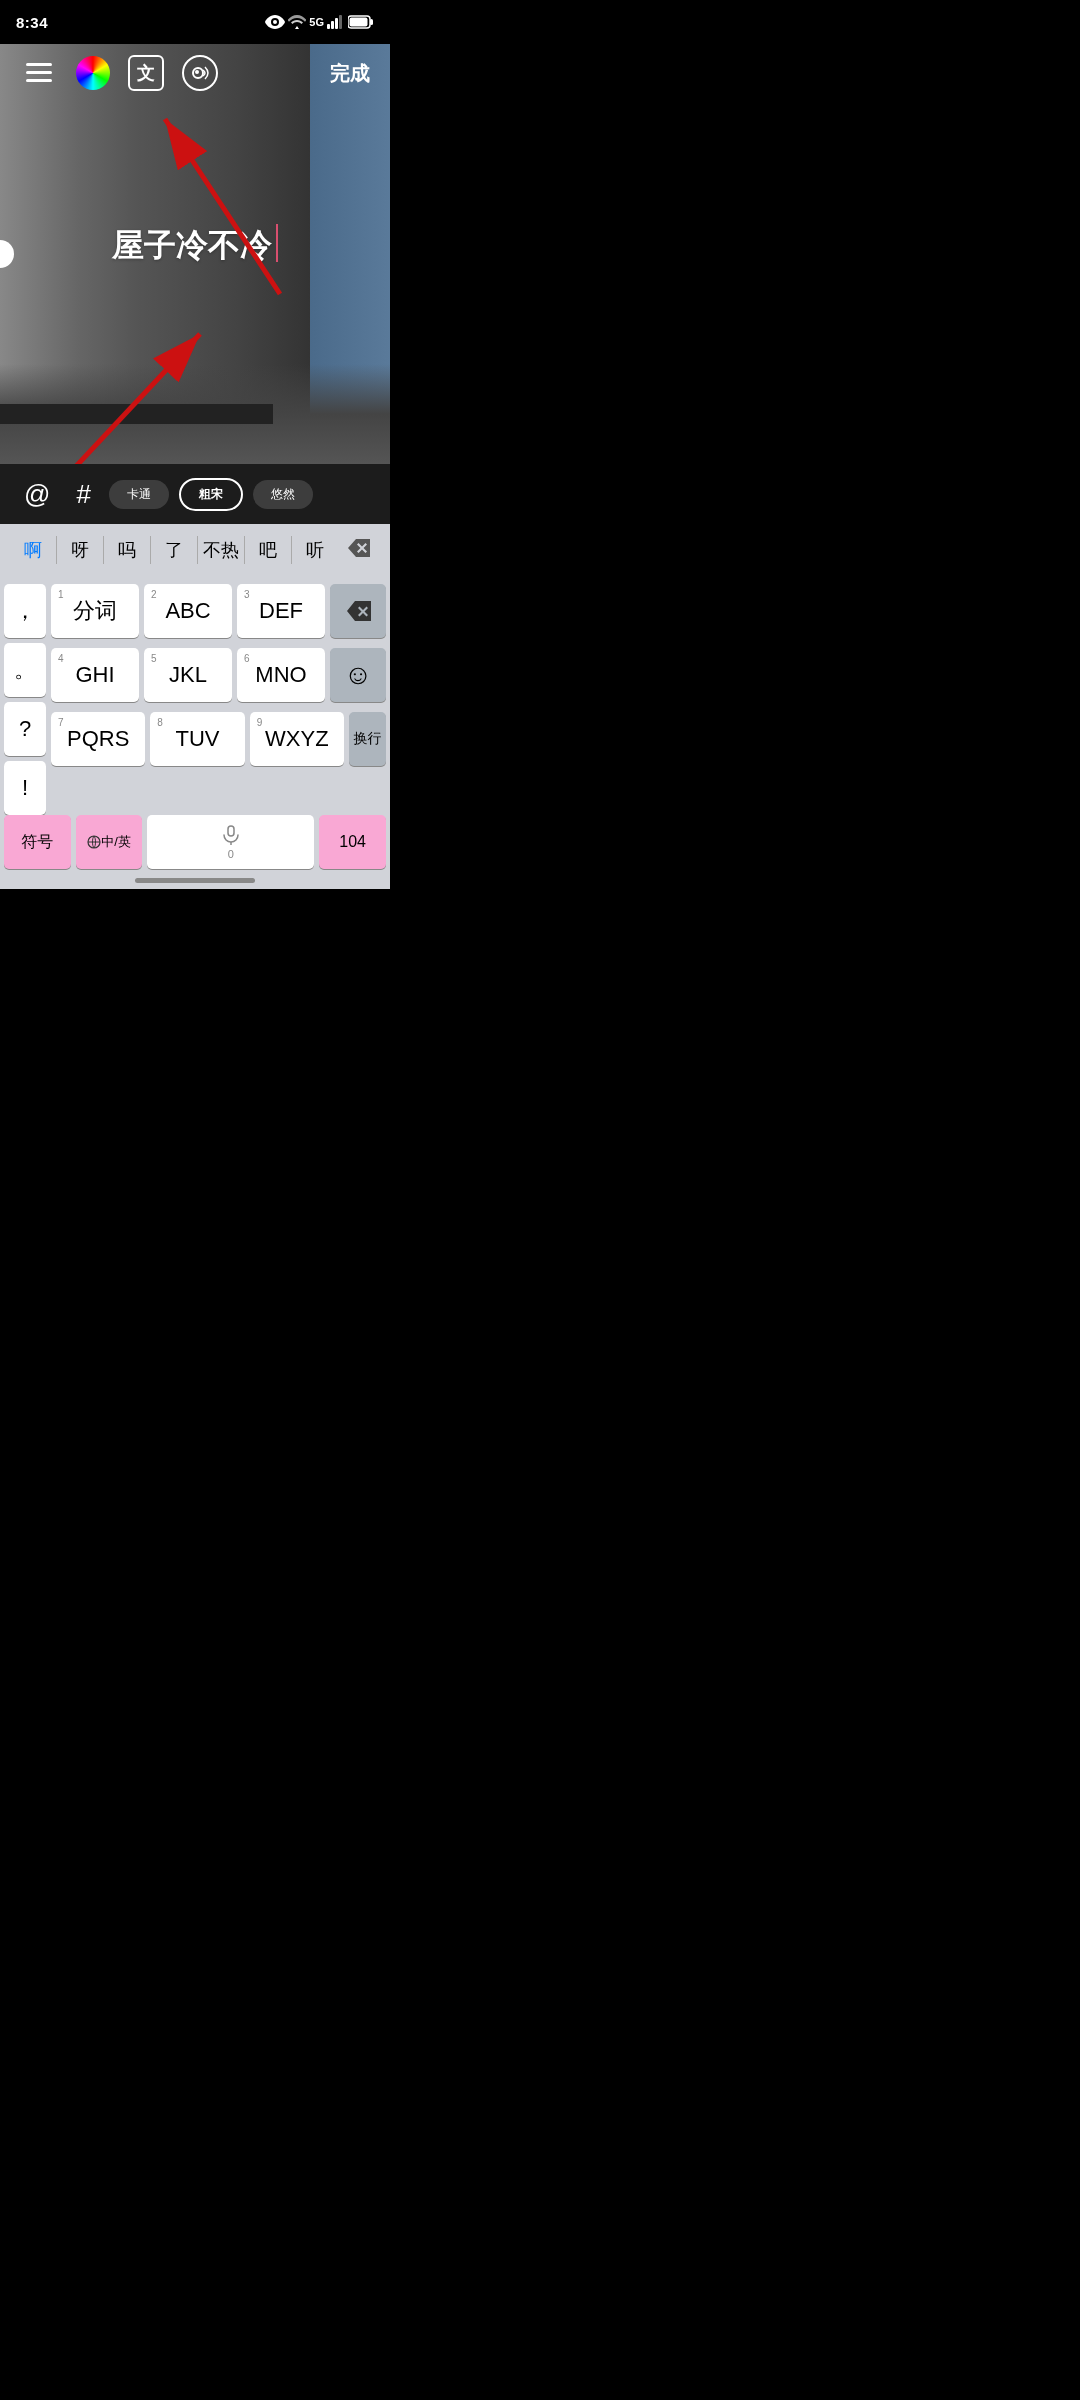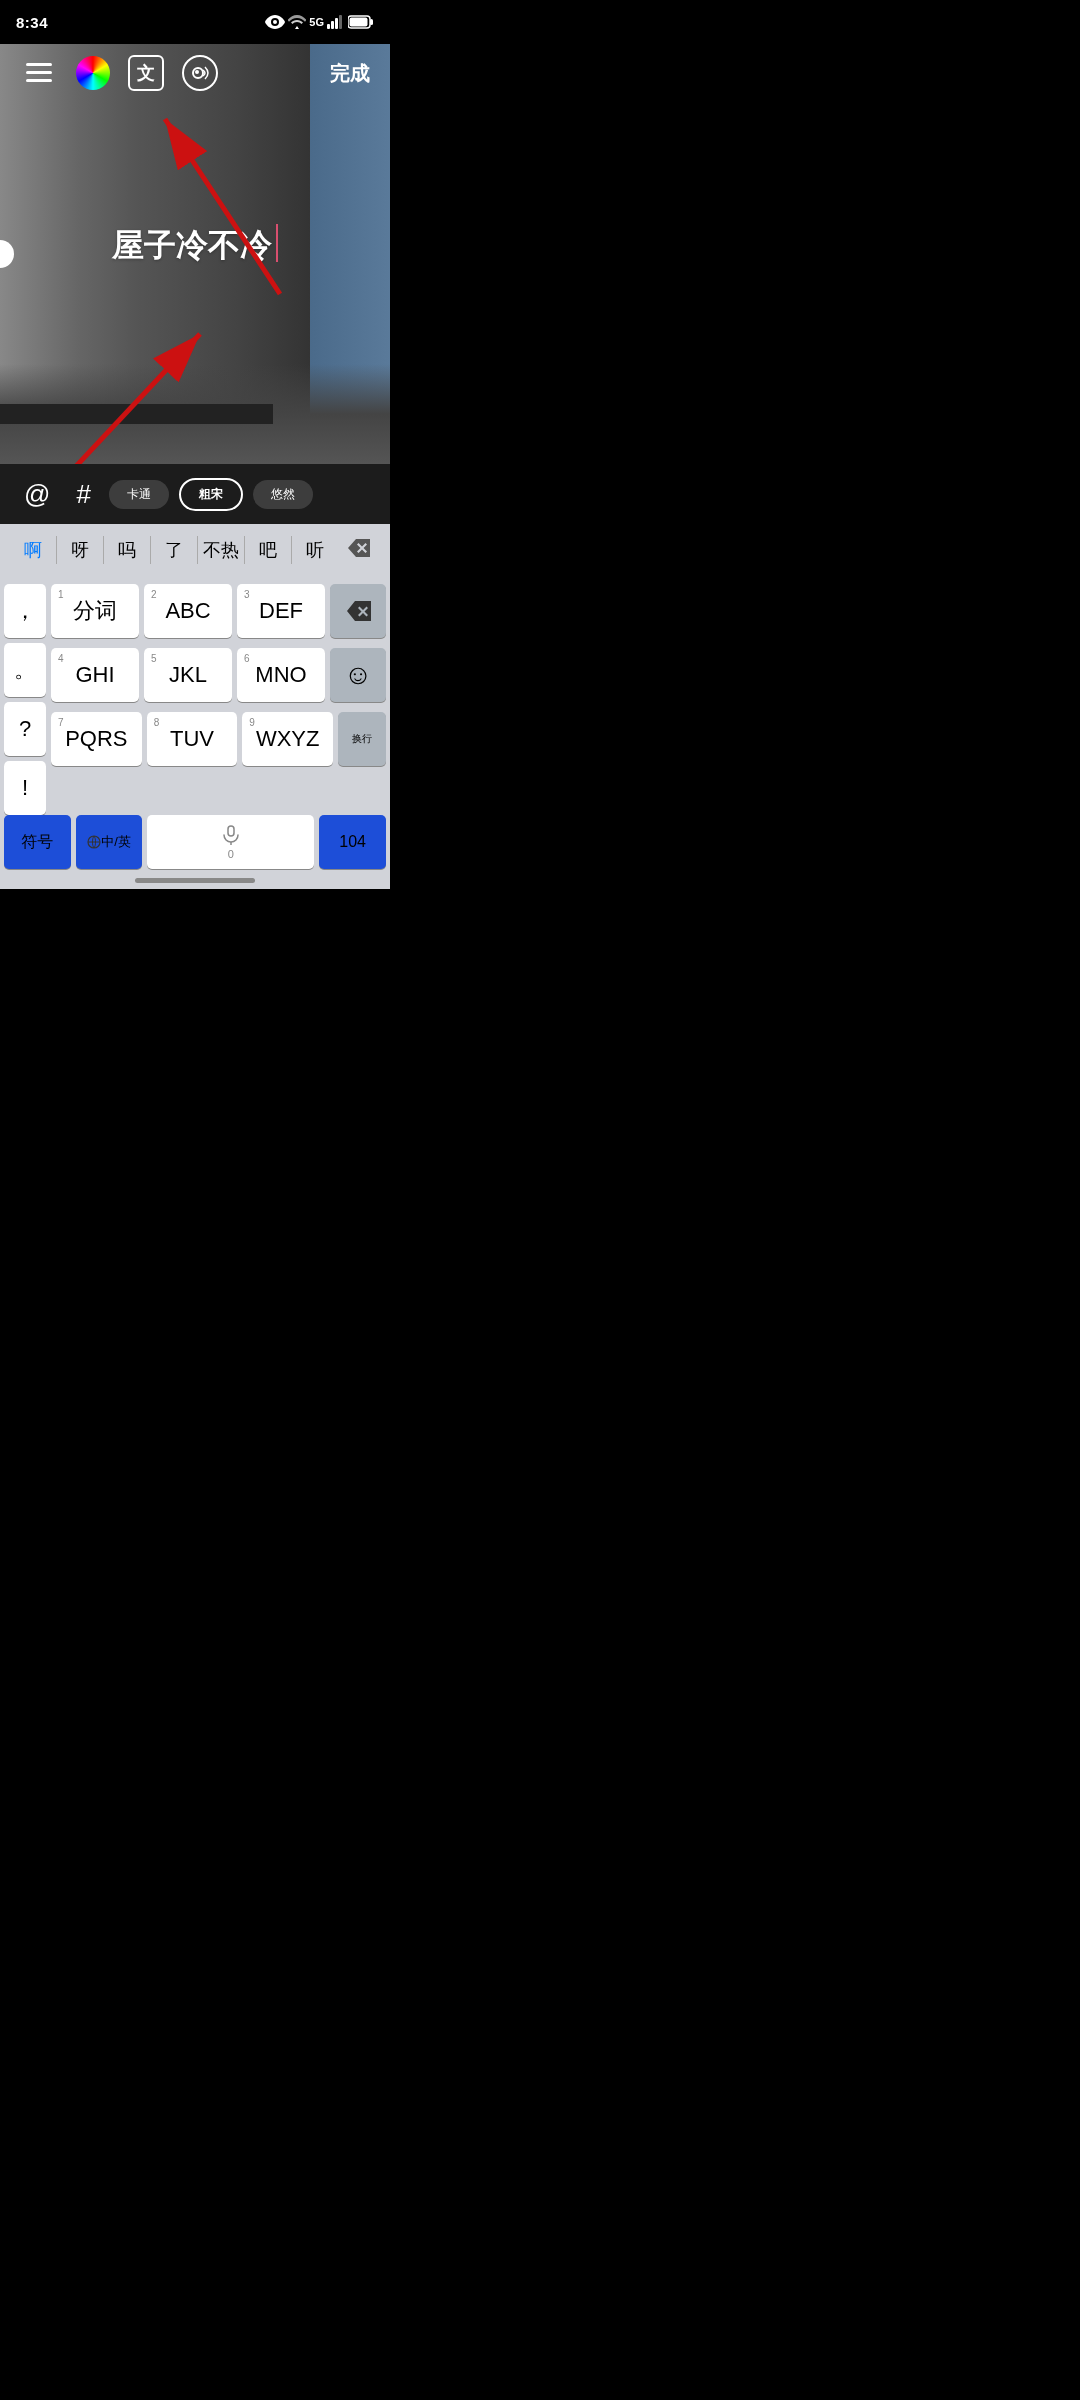--- a/index.html
+++ b/index.html
@@ -324,21 +324,21 @@
     }
 
     
     .kb-bottom-row {
       display: flex;
       gap: 5px;
       margin-bottom: 8px;
       height: 54px;
     }
     .kb-bottom-key {
-      background: #1d4ed8;
+      background: #f9a8d4;
       border-radius: 5px;
       display: flex;
       align-items: center;
       justify-content: center;
       cursor: pointer;
       box-shadow: 0 1px 0 #888;
       font-size: 16px;
       color: #000;
       font-weight: 400;
     }
@@ -573,21 +573,21 @@
         </div>
         <div class="kb-key">
           <span class="key-num">8</span>
           <span class="key-label">TUV</span>
         </div>
         <div class="kb-key">
           <span class="key-num">9</span>
           <span class="key-label">WXYZ</span>
         </div>
 
-        <div class="kb-key special" style="width:48px;flex:none;font-size:10px;">
+        <div class="kb-key special" style="width:37px;flex:none;font-size:14px;">
           <span>换行</span>
         </div>
       </div>
     </div>
   </div>
 
   <div class="kb-bottom-row" style="margin-top:0;">
     <div class="kb-bottom-key wide-key">
       <span>符号</span>
     </div>

